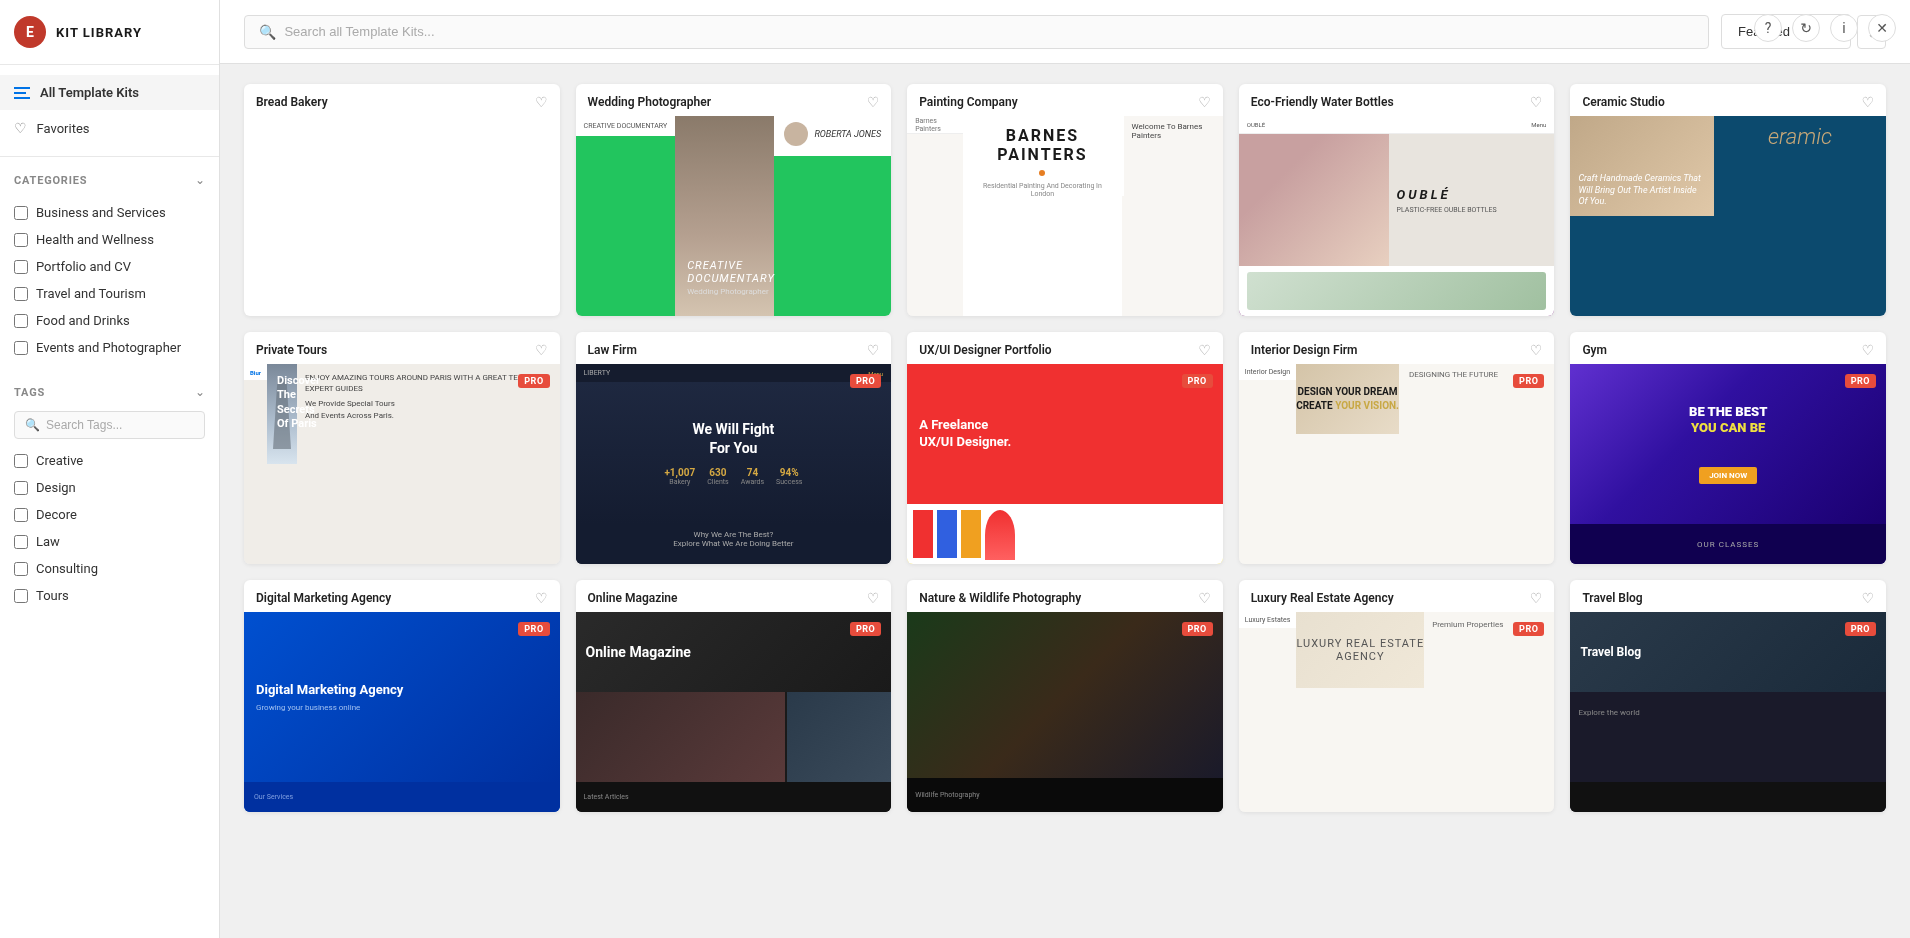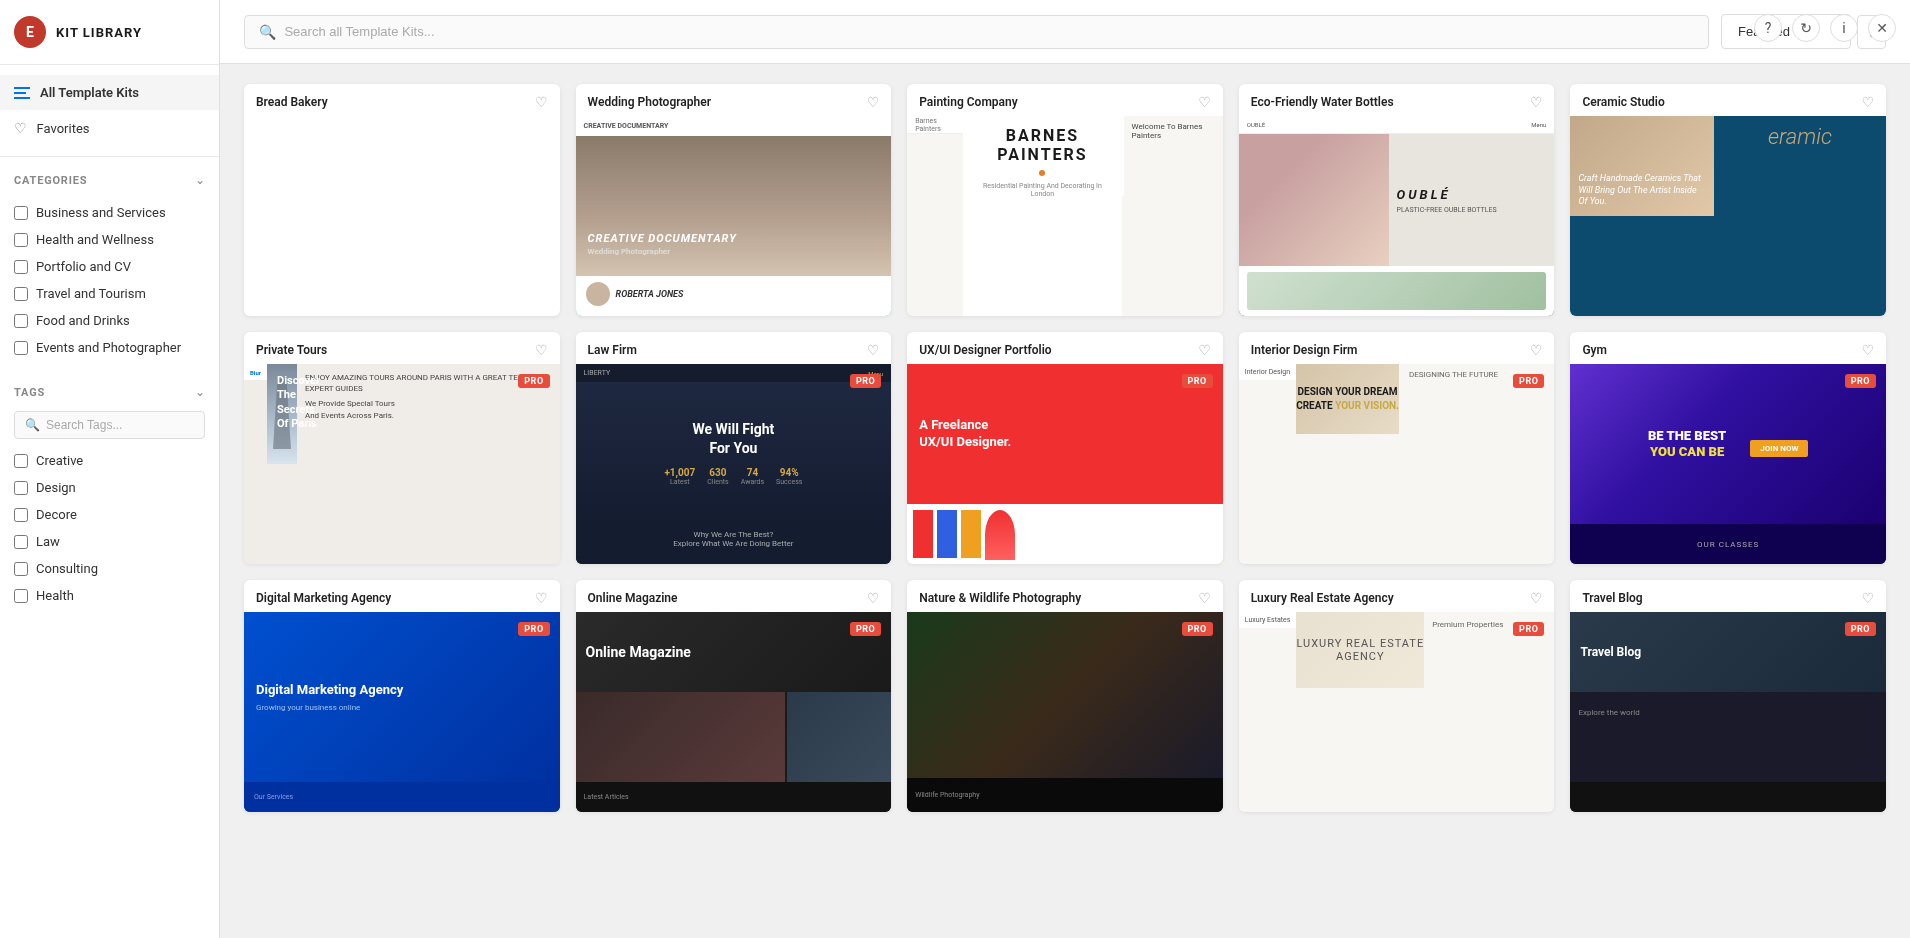--- a/index.html
+++ b/index.html
@@ -259,21 +259,21 @@
     .bakery-mock {
       background: #f5f0eb;
     }
     .bakery-top { height: 6px; background: #c0392b; }
     .bakery-body { padding: 10px; flex: 1; display: flex; flex-direction: column; align-items: center; justify-content: center; }
     .bakery-title { font-size: 14px; font-weight: 300; color: #222; text-align: center; font-style: italic; margin-bottom: 8px; }
     .bakery-img { width: 100%; height: 80px; background: linear-gradient(135deg, #8B6914 0%, #c8a96e 50%, #6b4c11 100%); border-radius: 4px; }
     .bakery-sub { font-size: 9px; color: #666; margin-top: 8px; font-style: italic; }
 
     
-    .wedding-mock { background: #22c55e; display: flex; flex-direction: column; font-weight: bold; }
+    .wedding-mock { background: #22c55e; display: flex; flex-direction: row; }
     .wedding-nav { height: 20px; background: #fff; display: flex; align-items: center; padding: 0 8px; gap: 4px; }
     .wedding-nav span { font-size: 7px; color: #555; }
     .wedding-img { flex: 1; background: linear-gradient(to bottom, #8a7a6a 0%, #b5a090 60%, #d4c4b0 100%); position: relative; }
     .wedding-text { position: absolute; bottom: 20px; left: 12px; }
     .wedding-text .wt1 { font-size: 11px; color: #fff; font-style: italic; letter-spacing: 1px; }
     .wedding-text .wt2 { font-size: 8px; color: #ddd; margin-top: 2px; }
     .wedding-bottom { height: 40px; background: #fff; padding: 6px 10px; }
     .wedding-person { display: flex; align-items: center; gap: 6px; }
     .wedding-face { width: 24px; height: 24px; border-radius: 50%; background: #c8b4a0; }
     .wedding-name { font-size: 9px; color: #333; font-style: italic; }
@@ -357,21 +357,21 @@
     .interior-headline { font-size: 10px; font-weight: 700; color: #1a1a1a; text-align: center; line-height: 1.4; }
     .interior-headline span { color: #c8a844; }
     .interior-imgs { display: flex; height: 80px; gap: 2px; }
     .interior-img1 { flex: 2; background: linear-gradient(135deg, #9a8870 0%, #c8b090 100%); }
     .interior-img2 { flex: 1; background: linear-gradient(135deg, #a8c0b0 0%, #d0e0d0 100%); }
     .interior-footer { padding: 6px 8px; }
     .interior-footer-text { font-size: 8px; color: #666; }
 
     
     .gym-mock { background: #1a0070; display: flex; flex-direction: column; }
-    .gym-hero { flex: 1; background: linear-gradient(135deg, #6030d0 0%, #3010a0 40%, #1a0070 100%); position: relative; display: flex; flex-direction: row; align-items: center; justify-content: center; gap: 24px; }
+    .gym-hero { flex: 1; background: linear-gradient(135deg, #6030d0 0%, #3010a0 40%, #1a0070 100%); position: relative; display: flex; flex-direction: column; align-items: center; justify-content: center; gap: 24px; }
     .gym-title { font-size: 13px; font-weight: 900; color: #fff; text-align: center; line-height: 1.2; text-transform: uppercase; }
     .gym-title span { color: #f0e040; }
     .gym-btn { margin-top: 8px; background: #f0a020; color: #fff; font-size: 8px; font-weight: 700; padding: 4px 10px; border-radius: 2px; }
     .gym-bottom { height: 40px; background: #100050; display: flex; align-items: center; justify-content: center; padding: 6px; }
     .gym-bottom-text { font-size: 8px; color: #aaa; text-align: center; text-transform: uppercase; letter-spacing: 1px; }
 
     
     .dma-mock { background: #0050d0; display: flex; flex-direction: column; }
     .dma-hero { flex: 1; background: linear-gradient(135deg, #0050d0 0%, #0030a0 100%); padding: 12px; display: flex; flex-direction: column; justify-content: center; }
     .dma-title { font-size: 13px; font-weight: 700; color: #fff; line-height: 1.3; }
@@ -503,21 +503,21 @@
         <div class="checkbox-item">
           <input type="checkbox" style="">
           <span class="checkbox-label">Law</span>
         </div>
         <div class="checkbox-item">
           <input type="checkbox" style="">
           <span class="checkbox-label">Consulting</span>
         </div>
         <div class="checkbox-item">
           <input type="checkbox" style="">
-          <span class="checkbox-label">Health</span>
+          <span class="checkbox-label">Tours</span>
         </div>
       </div>
   </div>
 </aside>
 
 <main class="main">
 
   <div class="top-right-icons">
     <div class="icon-btn">
       <span>?</span>
@@ -686,21 +686,21 @@
       <div class="mockup law-mock">
               <div class="law-nav">
                 <span>LIBERTY</span>
                 <span style="font-size:6px;color:#d4a843;">Menu</span>
               </div>
               <div class="law-hero">
                 <div class="law-title">We Will Fight<br>For You</div>
                 <div class="law-stats">
                   <div class="law-stat">
                     <div class="law-stat-num">+1,007</div>
-                    <div class="law-stat-label">Latest</div>
+                    <div class="law-stat-label">Bakery</div>
                   </div>
                   <div class="law-stat">
                     <div class="law-stat-num">630</div>
                     <div class="law-stat-label">Clients</div>
                   </div>
                   <div class="law-stat">
                     <div class="law-stat-num">74</div>
                     <div class="law-stat-label">Awards</div>
                   </div>
                   <div class="law-stat">

